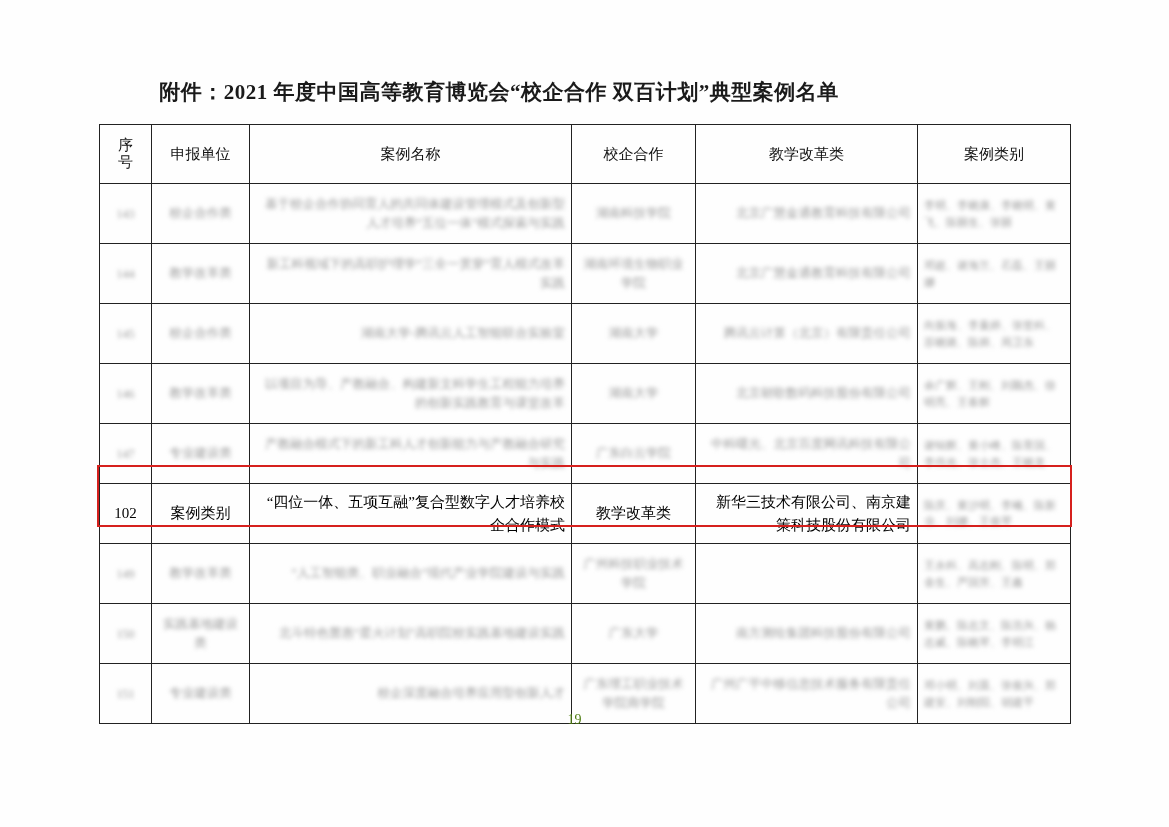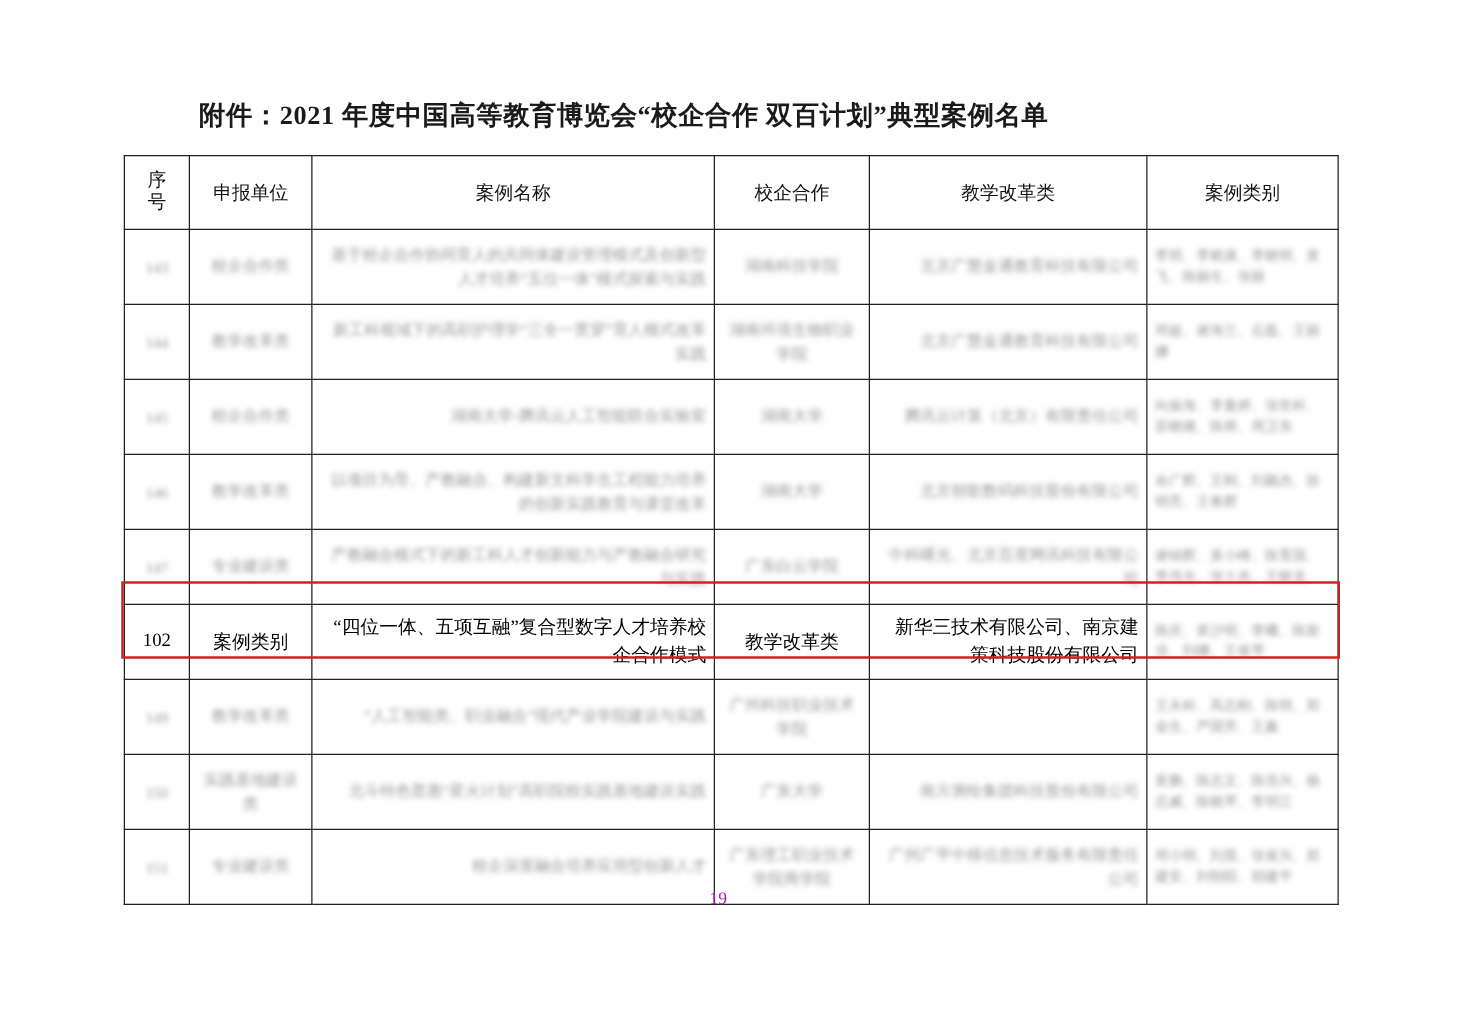--- a/index.html
+++ b/index.html
@@ -96,21 +96,21 @@
     box-sizing: border-box;
     pointer-events: none;
   }
   .page-number {
     position: absolute;
     left: 0;
     top: 712px;
     width: 1149px;
     text-align: center;
     font-size: 14px;
-    color: #a21caf;
+    color: #4d7c0f;
   }
   .hdr-2line { line-height: 1.15; }
 </style>
 </head>
 <body>
 
 <div class="page">
 
   <div class="doc-title">附件：2021 年度中国高等教育博览会“校企合作  双百计划”典型案例名单</div>
 

